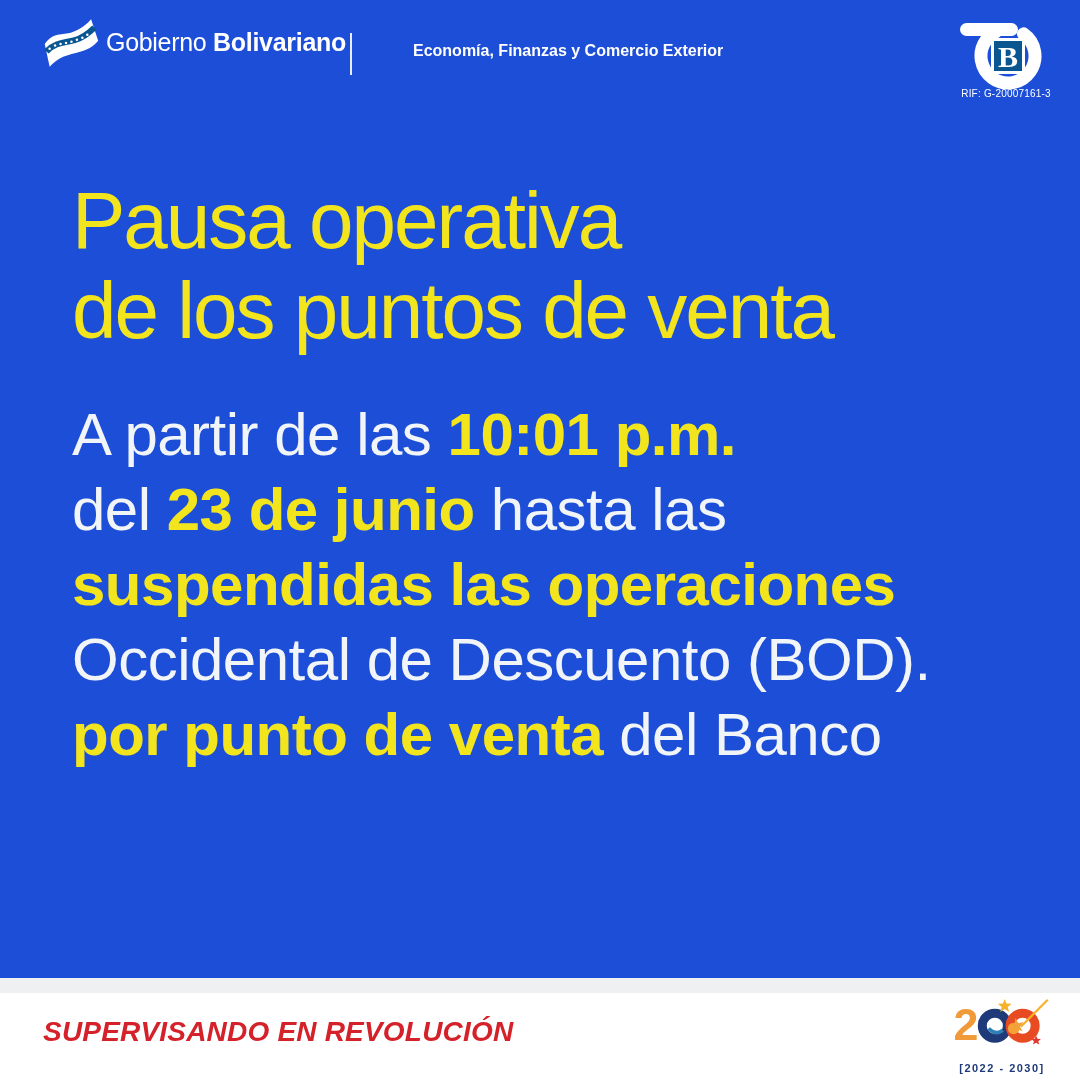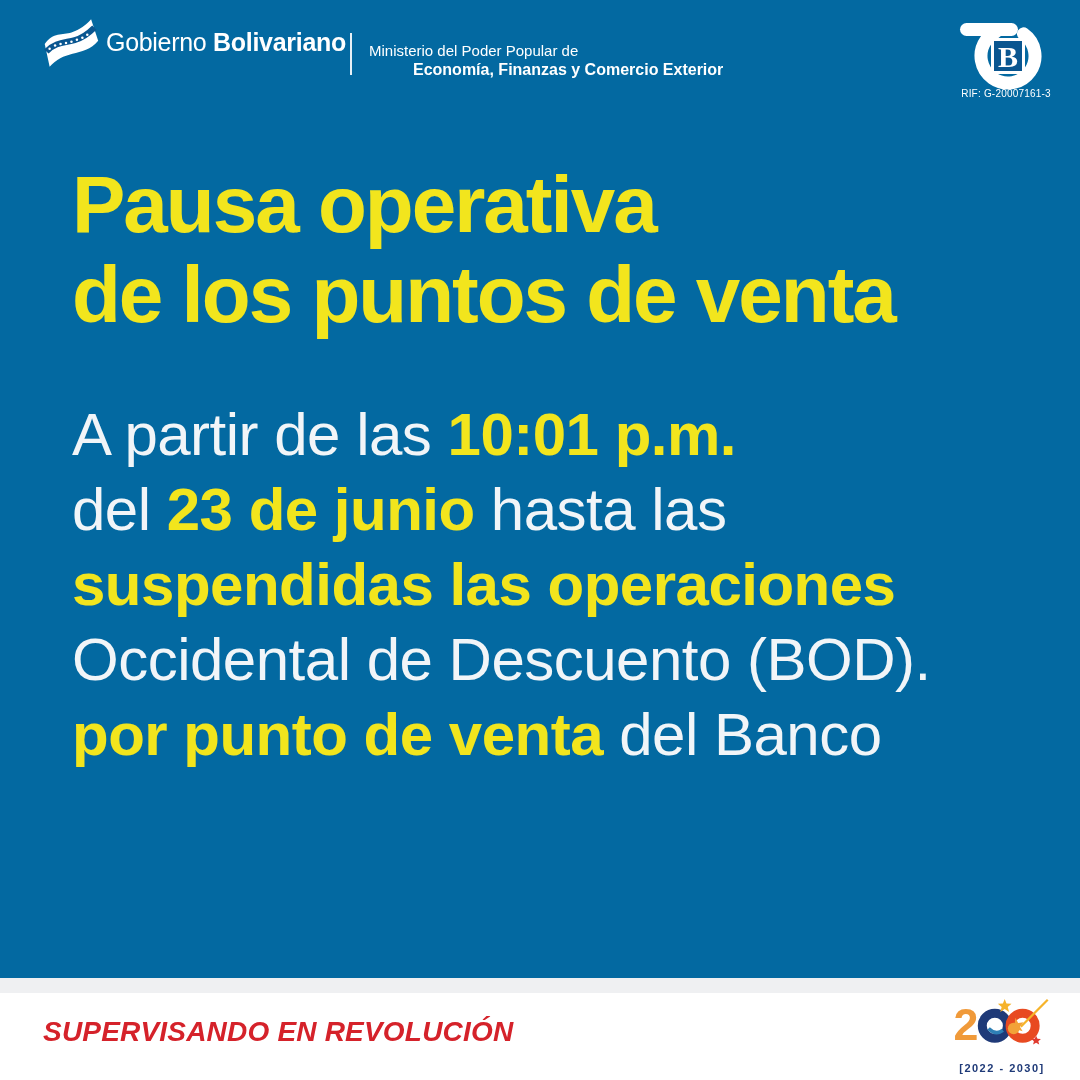--- a/index.html
+++ b/index.html
@@ -1,21 +1,21 @@
 <!DOCTYPE html>
 <html><head>
 <meta charset="utf-8">
 <style>
   html,body{margin:0;padding:0;background:#333;}
   .canvas{
     position:relative;
     width:1080px;height:1080px;
     overflow:hidden;
     font-family:"Liberation Sans","DejaVu Sans",sans-serif;
-    background:#0369a1;
+    background:#1d4ed8;
   }
   
   .gov-logo{position:absolute;left:42px;top:16px;width:60px;height:58px;}
   .gov-name{
     position:absolute;left:106px;top:29px;
     color:#ffffff;font-size:25px;line-height:27px;letter-spacing:-0.3px;
     white-space:nowrap;
   }
   .gov-name b{font-weight:700;}
   .header-divider{
@@ -28,22 +28,22 @@
   }
   .ministry .bold-line{font-weight:700;font-size:16px;margin-left:44px;}
   .bank{position:absolute;left:956px;top:12px;width:100px;text-align:center;}
   .bank svg{width:96px;height:78px;display:block;margin:0 auto;}
   .bank-rif{
     color:#ffffff;font-size:10px;letter-spacing:0.2px;margin-top:-2px;
     white-space:nowrap;
   }
   
   .title{
-    position:absolute;left:72px;top:160px;
-    color:#f2e51d;font-weight:700;font-size:80px;line-height:90px;
+    position:absolute;left:72px;top:176px;
+    color:#f2e51d;font-weight:400;font-size:80px;line-height:90px;
     letter-spacing:-2px;white-space:nowrap;
   }
   
   .body-text{
     position:absolute;left:72px;top:397px;
     font-size:60px;line-height:75px;letter-spacing:-0.5px;white-space:nowrap;
   }
   .body-text .wt{color:#f1f5f8;font-weight:400;}
   .body-text .hl{color:#f2e51d;font-weight:700;}
   
@@ -87,21 +87,20 @@
     <circle cx="83" cy="31" r="2.3" fill="#ffffff"></circle>
   </svg>
 
   <div class="gov-name">
     <div><span>Gobierno </span><b>Bolivariano</b></div>
   </div>
 
   <div class="header-divider"></div>
 
   <div class="ministry">
-    <div>Ministerio del Poder Popular de</div>
     <div class="bold-line">Economía, Finanzas y Comercio Exterior</div>
   </div>
 
   <div class="bank">
     <svg viewBox="0 0 96 78" aria-hidden="true">
       <rect x="2" y="11" width="58" height="13" rx="6.5" fill="#ffffff"></rect>
       <circle cx="50" cy="44" r="27" fill="none" stroke="#ffffff" stroke-width="13" stroke-dasharray="140 29.6" stroke-linecap="round" transform="rotate(-55 50 44)"></circle>
       <rect x="34.5" y="27.5" width="31" height="33" fill="#0a5690" stroke="#ffffff" stroke-width="3"></rect>
       <text x="50" y="54.5" text-anchor="middle" font-family="Liberation Serif, DejaVu Serif, serif" font-weight="bold" font-size="30" fill="#ffffff">B</text>
     </svg>

